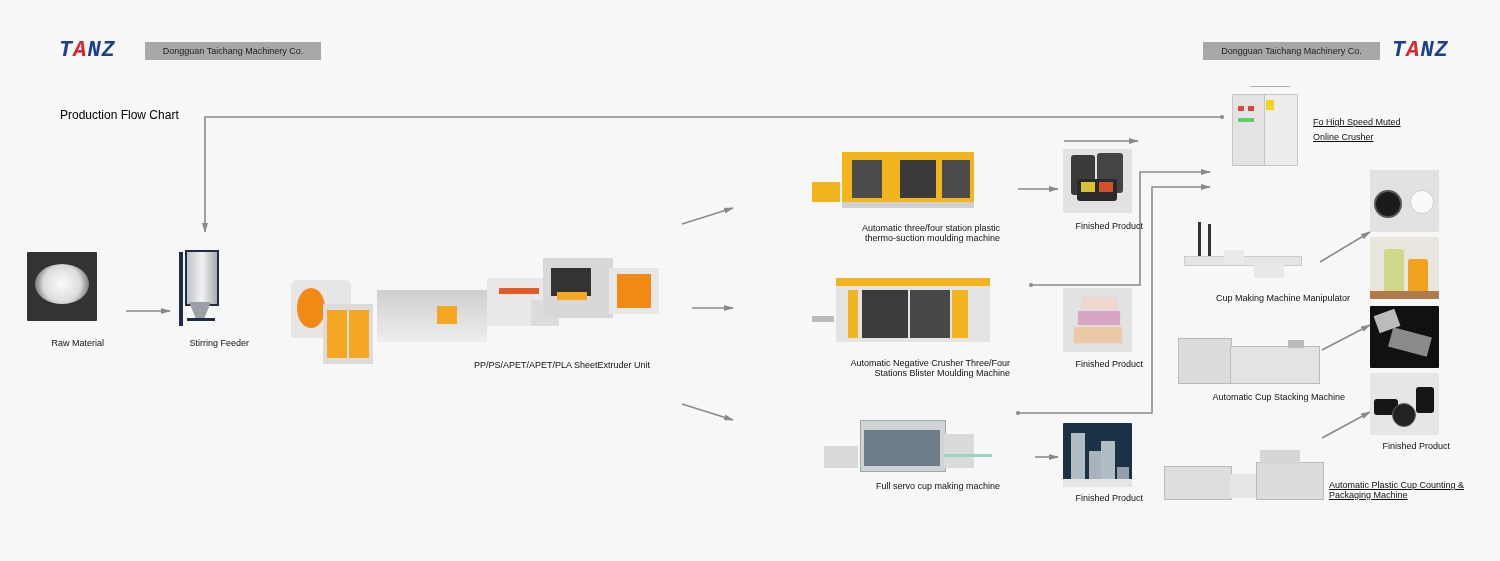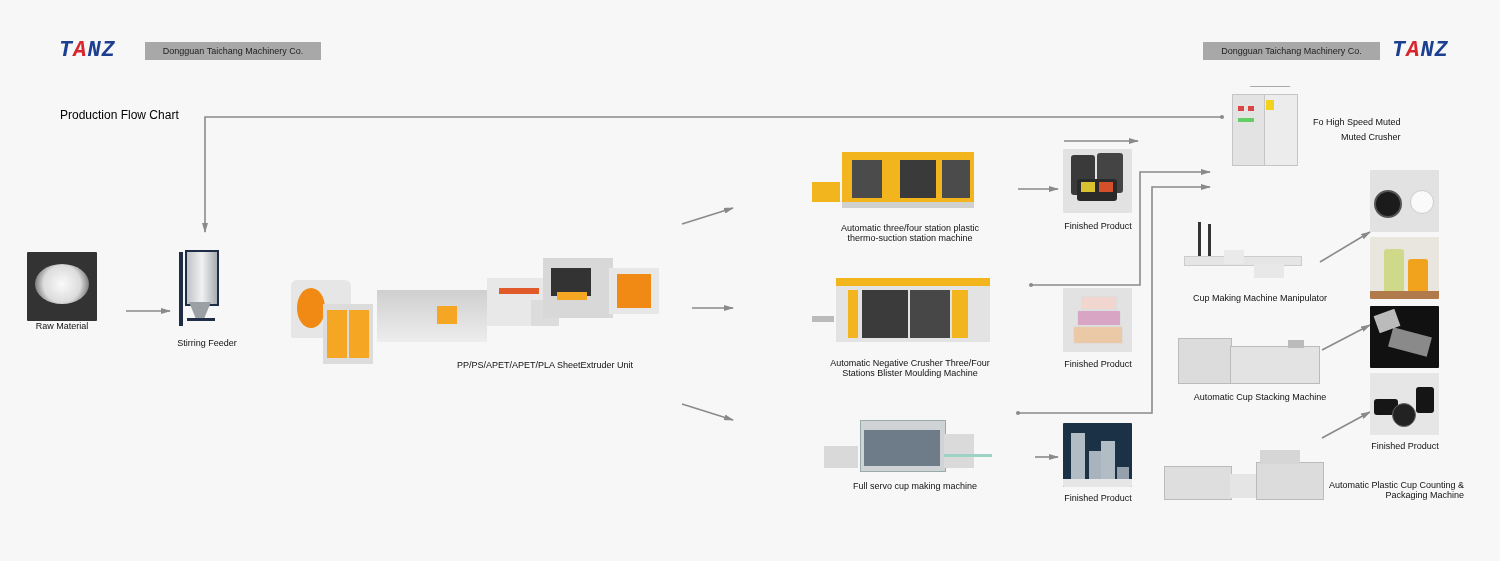--- a/index.html
+++ b/index.html
@@ -2,22 +2,22 @@
 <html><head>
 <meta charset="utf-8">
 <style>
   html,body{margin:0;padding:0;}
   body{width:1500px;height:561px;background:#f7f7f7;position:relative;overflow:hidden;font-family:"Liberation Sans","DejaVu Sans",sans-serif;color:#111;}
   .abs{position:absolute;}
   .logo{font-family:Liberation Mono, monospace;font-weight:bold;font-style:italic;font-size:22px;letter-spacing:1px;color:#1d3f92;line-height:22px;}
   .logo .a{color:#d9252b;}
   .company{background:#a8a8a8;color:#222;font-size:9px;line-height:18px;height:18px;text-align:center;}
   .title{font-size:12px;color:#000000;}
-  .label{font-size:9px;color:#111;text-align:center;line-height:10px;}
-  .label.left{text-align:right;}
+  .label{font-size:9px;color:#111;text-align:right;line-height:10px;}
+  .label.left{text-align:left;text-decoration:underline;}
   svg.lines{position:absolute;left:0;top:0;}
   .img{position:absolute;border-radius:1px;overflow:hidden;}
   .photo-light{background:#e2e2e2;}
   .photo-dark{background:#2a2a2a;}
   .machine{position:absolute;}
 </style>
 </head>
 <body>
 
 <div class="abs logo" style="left:59px;top:40px;"><span>T<span class="a">A</span>NZ</span></div>
@@ -56,21 +56,21 @@
 
     <line x1="1320" y1="262" x2="1370" y2="232" marker-end="url(#ah)"></line>
     <line x1="1322" y1="350" x2="1370" y2="325" marker-end="url(#ah)"></line>
     <line x1="1322" y1="438" x2="1370" y2="412" marker-end="url(#ah)"></line>
   </g>
 </svg>
 
 <div class="img photo-dark" style="left:27px;top:252px;width:70px;height:69px;background:#333;">
   <div style="position:absolute;left:8px;top:12px;width:54px;height:40px;border-radius:50%;background:radial-gradient(circle,#fafafa 0%,#dcdcdc 55%,#333 100%);"></div>
 </div>
-<div class="abs label" style="left:20px;top:321px;width:84px;">Raw Material</div>
+<div class="abs label" style="left:20px;top:338px;width:84px;">Raw Material</div>
 
 <div class="machine" style="left:175px;top:248px;width:48px;height:80px;">
   <div style="position:absolute;left:4px;top:4px;width:4px;height:74px;background:#1f2d46;"></div>
   <div style="position:absolute;left:10px;top:2px;width:30px;height:52px;background:linear-gradient(90deg,#bfc4c8,#f1f1f1,#a8adb1);border:2px solid #1f2d46;"></div>
   <div style="position:absolute;left:14px;top:54px;width:22px;height:16px;background:#9aa0a4;clip-path:polygon(0 0,100% 0,70% 100%,30% 100%);"></div>
   <div style="position:absolute;left:12px;top:70px;width:28px;height:3px;background:#1f2d46;"></div>
 </div>
 <div class="abs label" style="left:165px;top:338px;width:84px;">Stirring Feeder</div>
 
 <div class="machine" style="left:287px;top:238px;width:380px;height:126px;">
@@ -95,21 +95,21 @@
 <div class="machine" style="left:812px;top:148px;width:180px;height:72px;">
   <div style="position:absolute;left:0px;top:34px;width:28px;height:20px;background:#f2b51d;"></div>
   <div style="position:absolute;left:30px;top:4px;width:132px;height:50px;background:#f2b51d;"></div>
   <div style="position:absolute;left:40px;top:12px;width:30px;height:38px;background:#4b4b4b;"></div>
   <div style="position:absolute;left:88px;top:12px;width:36px;height:38px;background:#3a3a3a;"></div>
   <div style="position:absolute;left:130px;top:12px;width:28px;height:38px;background:#4b4b4b;"></div>
   <div style="position:absolute;left:30px;top:54px;width:132px;height:6px;background:#d0d0d0;"></div>
 </div>
 <div class="abs label" style="left:820px;top:223px;width:180px;">
   <div>Automatic three/four station plastic</div>
-  <div>thermo-suction station machine</div>
+  <div>thermo-suction moulding machine</div>
 </div>
 
 <div class="machine" style="left:812px;top:276px;width:180px;height:76px;">
   <div style="position:absolute;left:24px;top:2px;width:154px;height:8px;background:#f2b51d;"></div>
   <div style="position:absolute;left:24px;top:10px;width:154px;height:56px;background:#e3e3e3;"></div>
   <div style="position:absolute;left:36px;top:14px;width:10px;height:48px;background:#f2b51d;"></div>
   <div style="position:absolute;left:50px;top:14px;width:46px;height:48px;background:#3b3b3b;"></div>
   <div style="position:absolute;left:98px;top:14px;width:40px;height:48px;background:#474747;"></div>
   <div style="position:absolute;left:140px;top:14px;width:16px;height:48px;background:#f2b51d;"></div>
   <div style="position:absolute;left:0;top:40px;width:22px;height:6px;background:#bbb;"></div>
@@ -157,21 +157,21 @@
   <div style="position:absolute;left:2px;top:8px;width:32px;height:70px;background:#e3e3e3;border:1px solid #c5c5c5;"></div>
   <div style="position:absolute;left:8px;top:20px;width:6px;height:5px;background:#d44;"></div>
   <div style="position:absolute;left:18px;top:20px;width:6px;height:5px;background:#d44;"></div>
   <div style="position:absolute;left:8px;top:32px;width:16px;height:4px;background:#6c6;"></div>
   <div style="position:absolute;left:34px;top:8px;width:32px;height:70px;background:#ececec;border:1px solid #c5c5c5;"></div>
   <div style="position:absolute;left:36px;top:14px;width:8px;height:10px;background:#f2d21d;"></div>
   <div style="position:absolute;left:20px;top:0;width:40px;height:10px;border-top:1px solid #aaa;"></div>
 </div>
 <div class="abs label left" style="left:1313px;top:115px;line-height:15px;">
   <div>Fo High Speed Muted</div>
-  <div>Muted Crusher</div>
+  <div>Online Crusher</div>
 </div>
 
 <div class="machine" style="left:1184px;top:220px;width:120px;height:60px;">
   <div style="position:absolute;left:14px;top:2px;width:3px;height:42px;background:#333;"></div>
   <div style="position:absolute;left:24px;top:4px;width:3px;height:40px;background:#333;"></div>
   <div style="position:absolute;left:0;top:36px;width:116px;height:8px;background:#e5e5e5;border:1px solid #ccc;"></div>
   <div style="position:absolute;left:40px;top:30px;width:20px;height:14px;background:#eaeaea;"></div>
   <div style="position:absolute;left:70px;top:44px;width:30px;height:14px;background:#e8e8e8;"></div>
 </div>
 <div class="abs label" style="left:1170px;top:293px;width:180px;">Cup Making Machine Manipulator</div>

